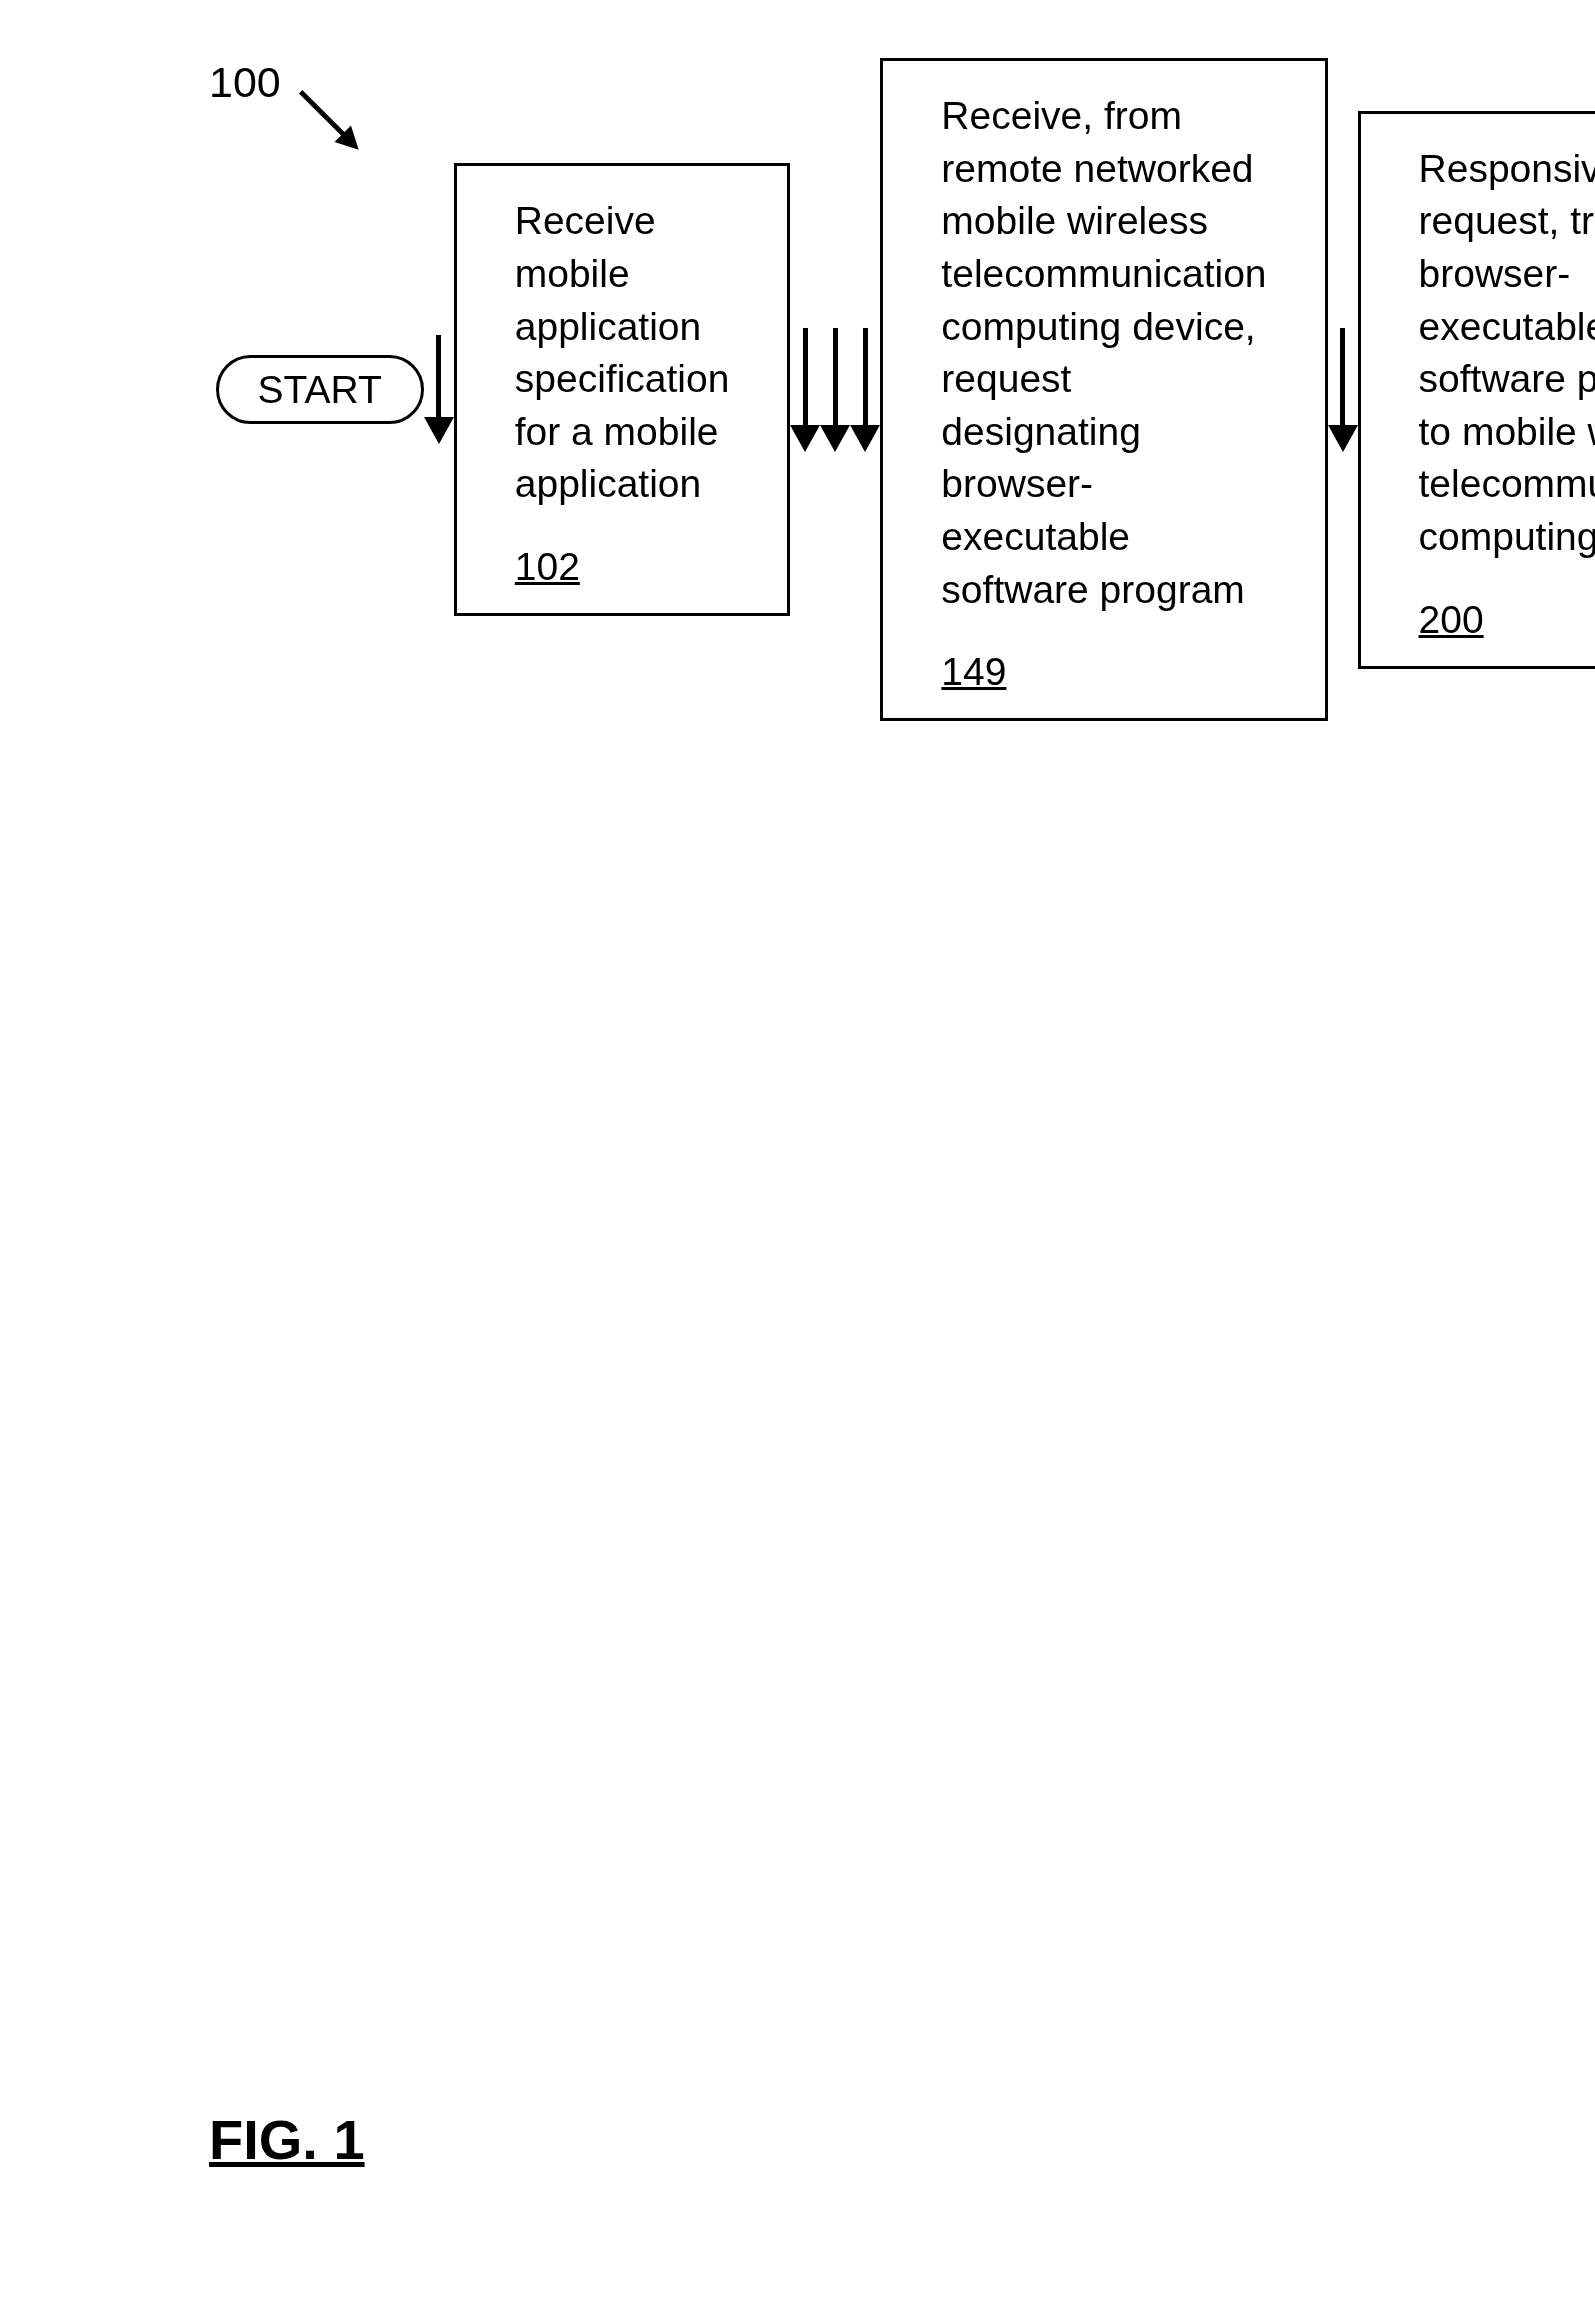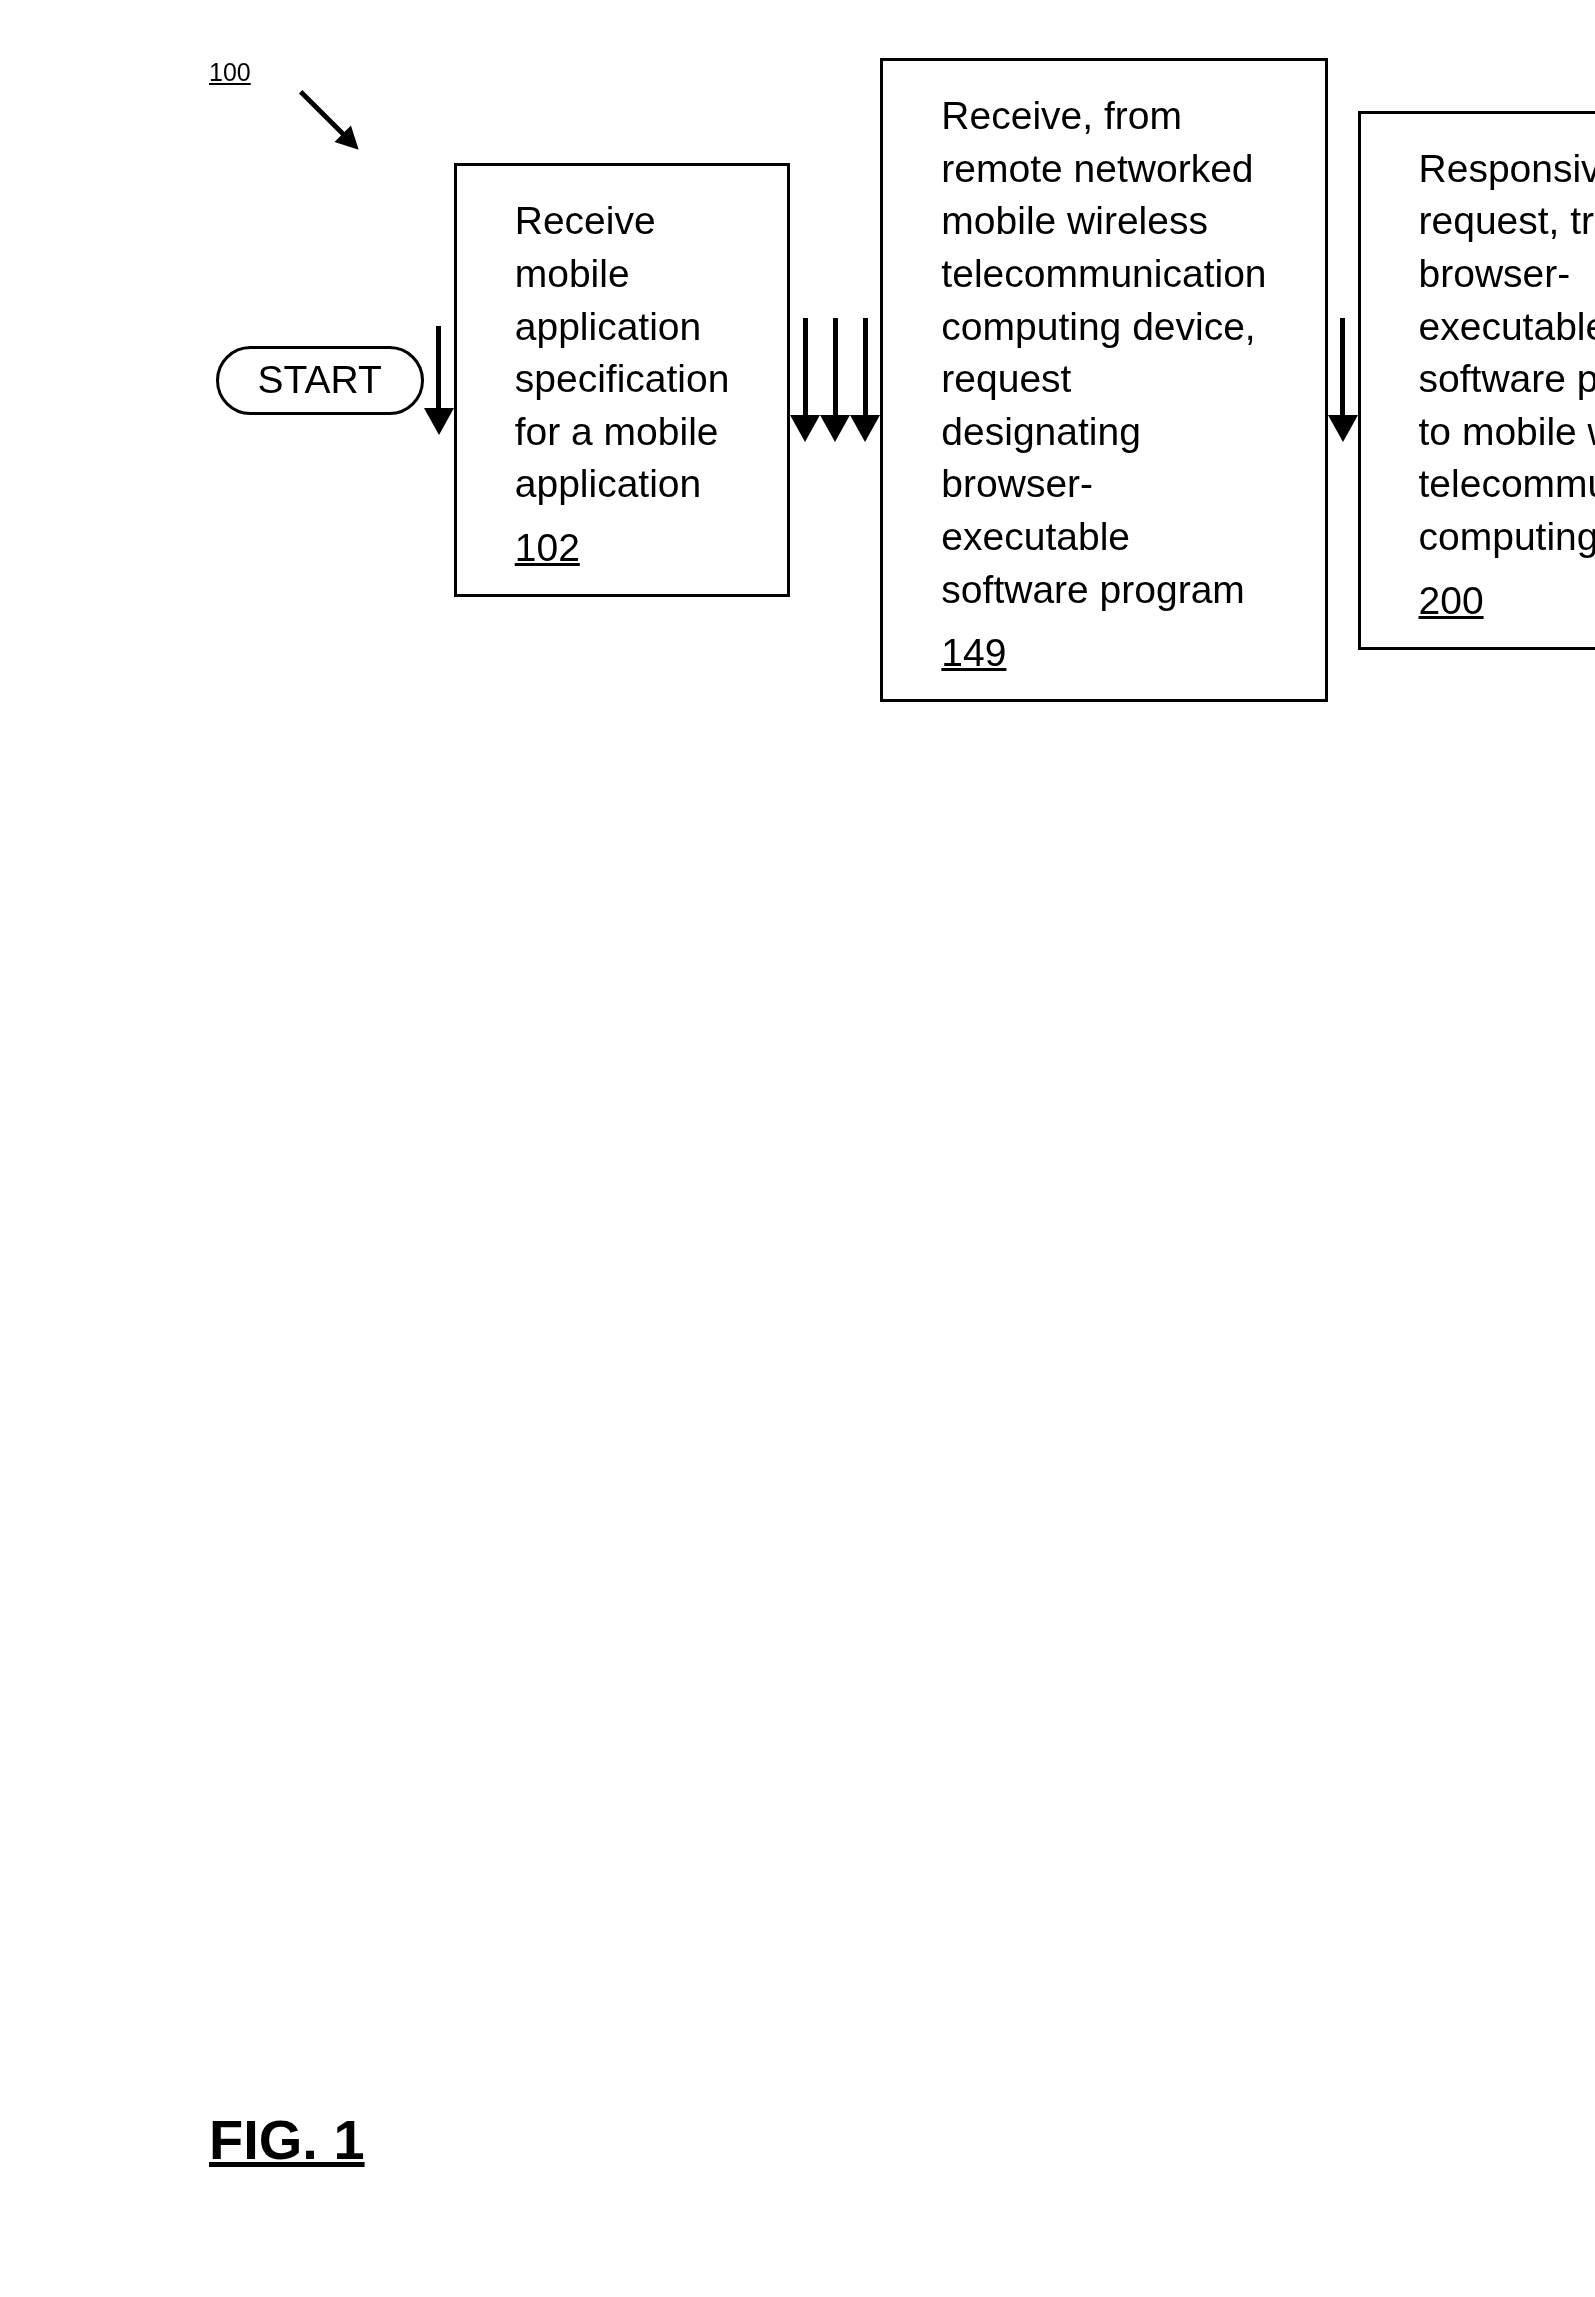--- a/index.html
+++ b/index.html
@@ -13,22 +13,21 @@
     .diagram {
       position: absolute;
       top: 58px;
       left: 0;
       width: 1595px;
     }
     .ref-label {
       position: absolute;
       top: 58px;
       left: 209px;
-      font-size: 25px;
-      text-decoration: underline;
+      font-size: 43px;
     }
     .ref-arrow {
       position: absolute;
       top: 82px;
       left: 291px;
       width: 87px;
       height: 87px;
     }
     .column {
       display: flex;
@@ -52,21 +51,21 @@
       padding: 29px 58px 24px 58px;
       background: #fff;
     }
     .box .text {
       font-size: 39px;
       line-height: 1.35;
     }
     .box .num {
       font-size: 39px;
       text-decoration: underline;
-      margin-top: 15px;
+      margin-top: 34px;
       display: inline-block;
     }
     .arrow {
       display: flex;
       flex-direction: column;
       align-items: center;
     }
     .arrow .shaft {
       width: 4.9px;
       background: #000;

